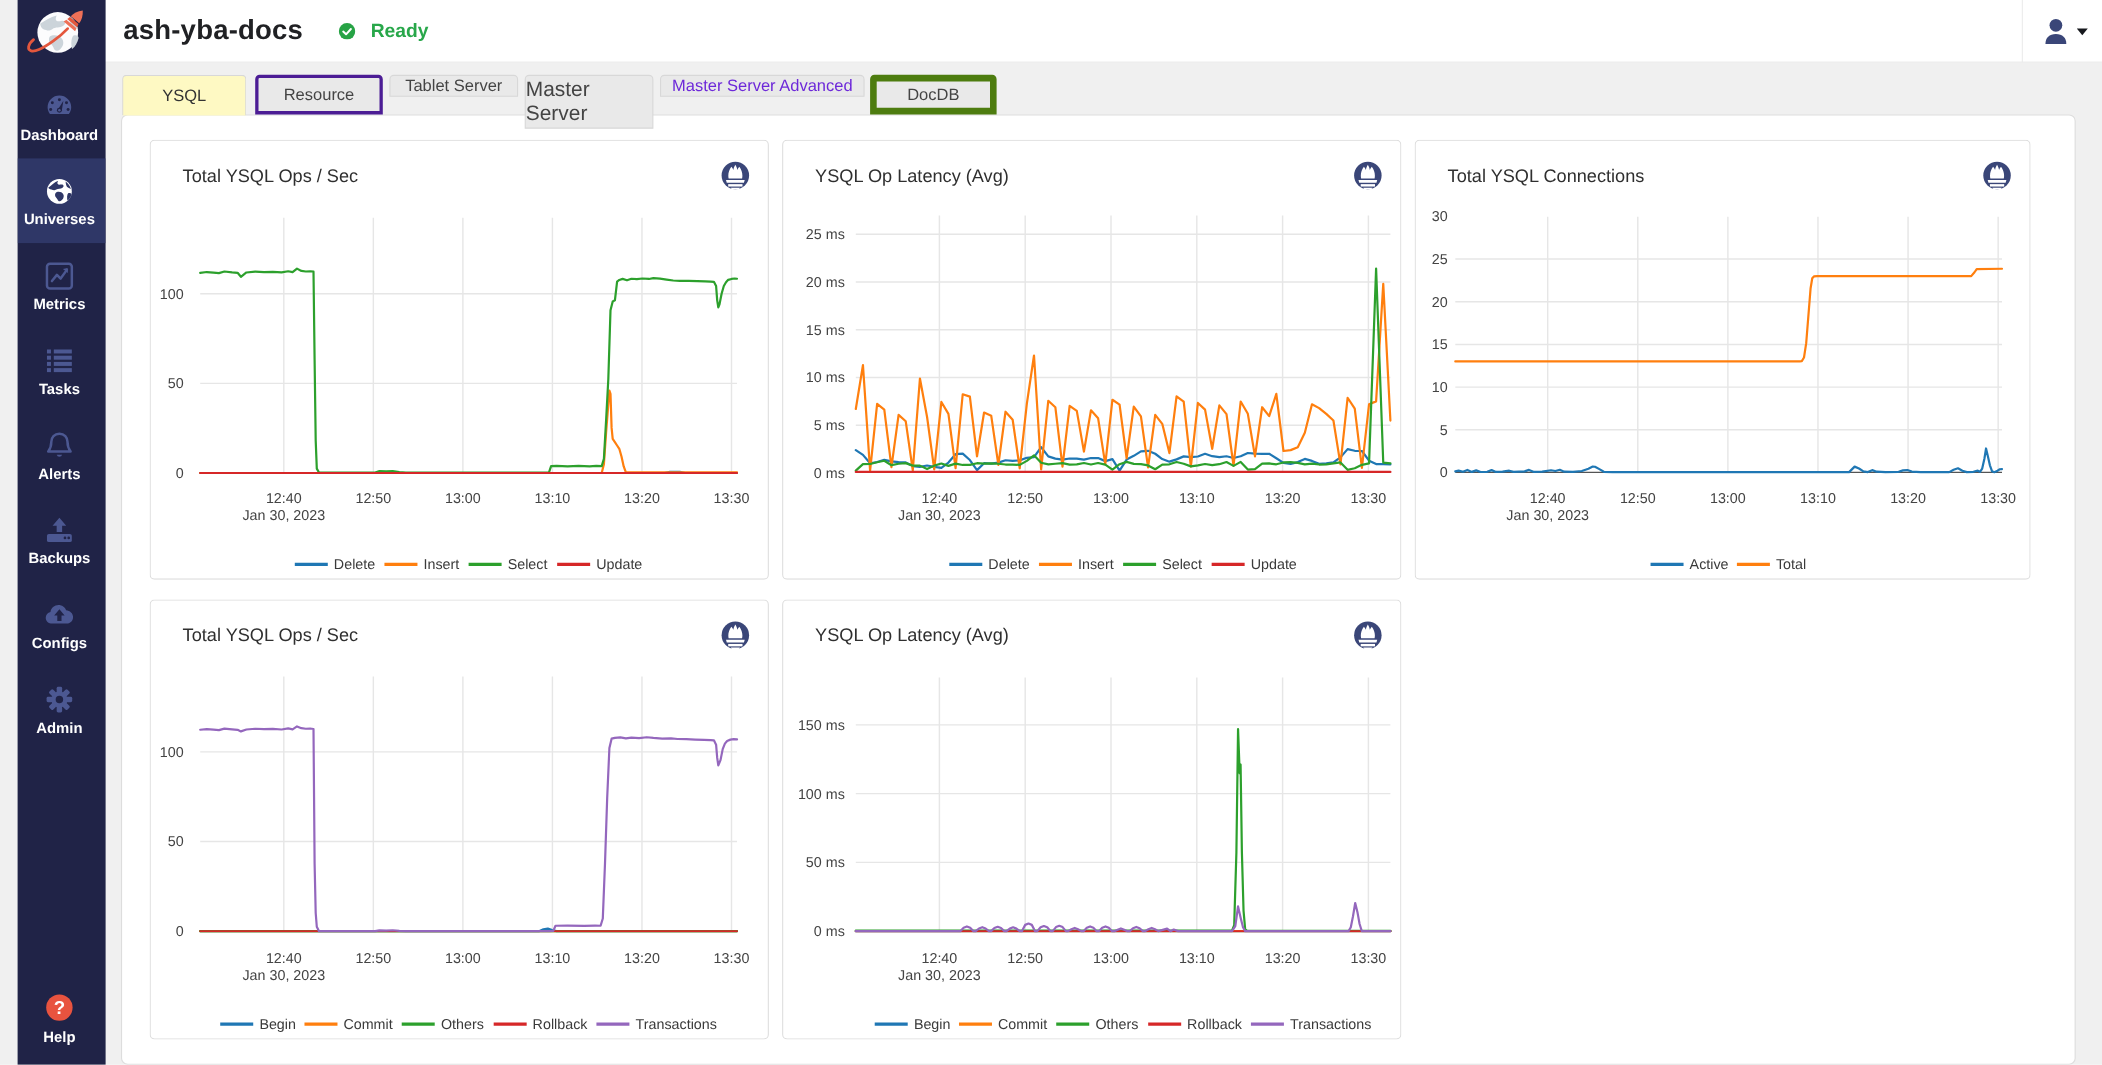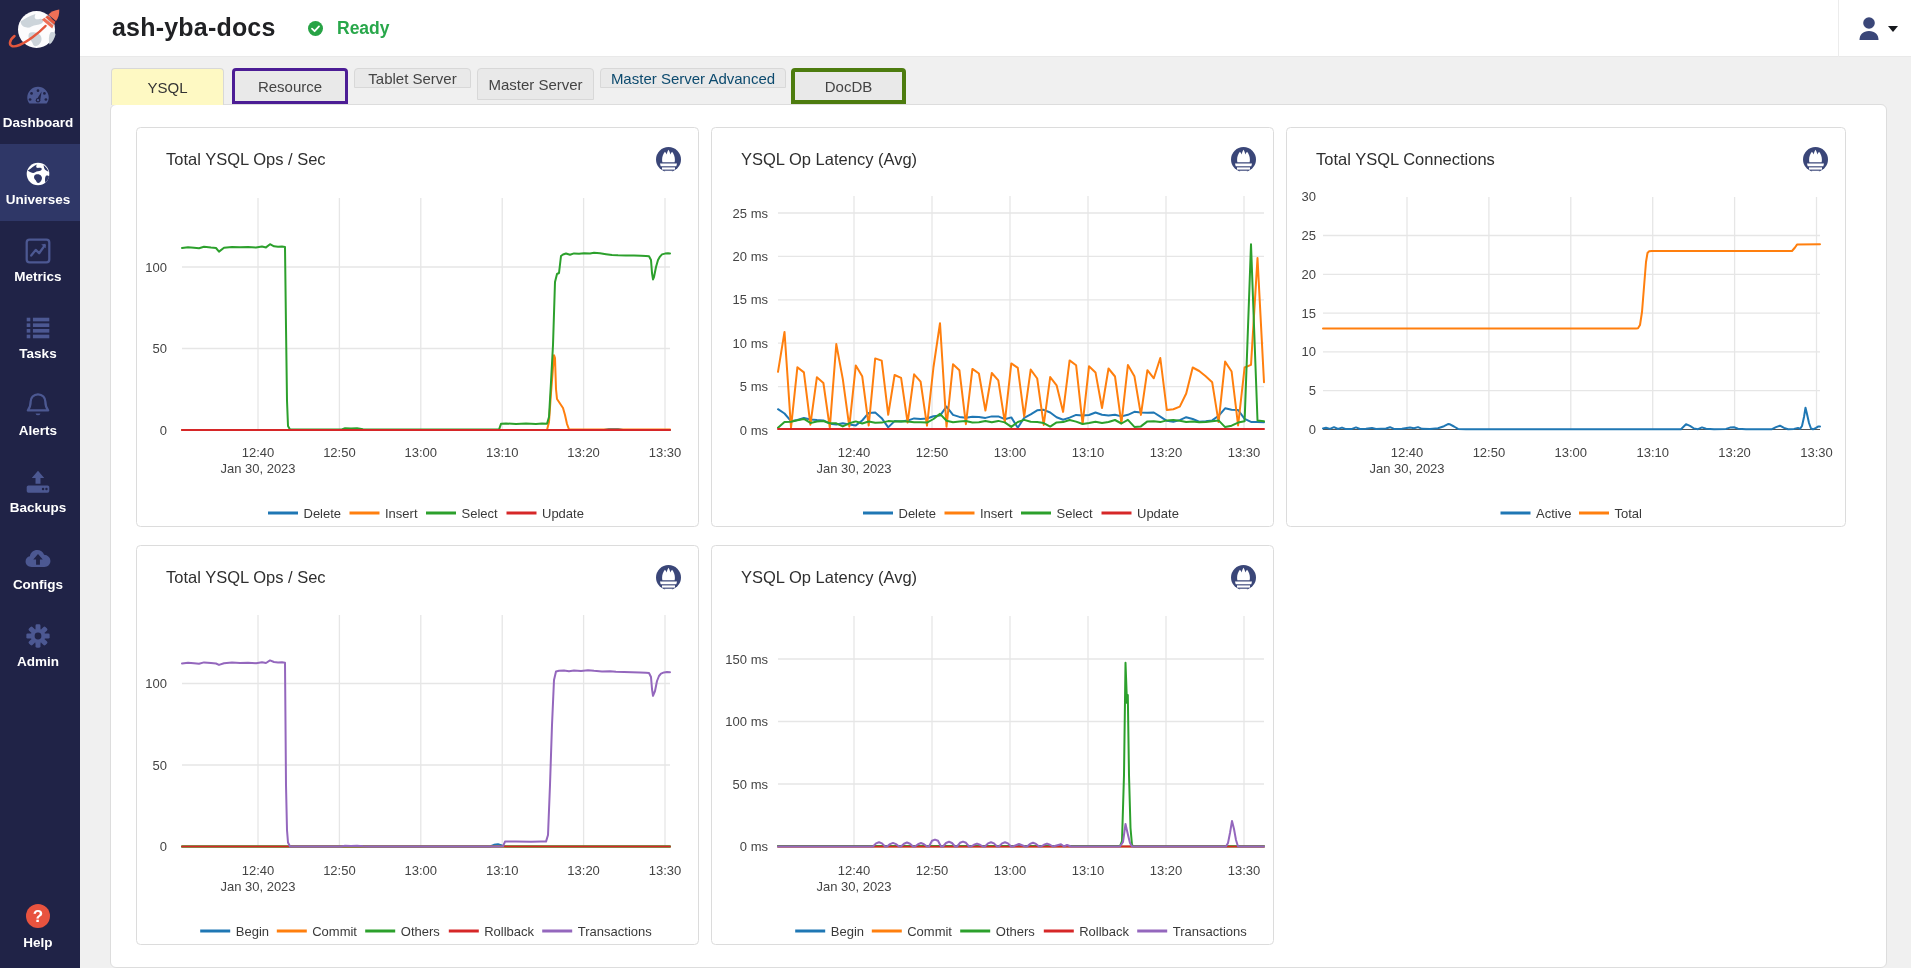--- a/index.html
+++ b/index.html
@@ -1,37 +1,37 @@
 <!DOCTYPE html>
 <html><head><meta charset="utf-8"><style>
 *{margin:0;padding:0;box-sizing:border-box}
 body{width:1911px;height:968px;font-family:"Liberation Sans",sans-serif;background:#f0f0f0;overflow:hidden;position:relative}
 </style></head><body>
 <div style="position:absolute;left:110px;top:104px;width:1777px;height:864px;background:#fff;border:1px solid #ddd;border-radius:6px;z-index:0"></div>
 <div style="position:absolute;left:111px;top:68px;width:113px;background:#fef9c3;border:1px solid #d8d8d8;border-bottom:none;color:#333;z-index:3;height:37px;border-radius:4px 4px 0 0;box-sizing:border-box;font-size:15px;display:flex;align-items:center;justify-content:center">YSQL</div>
 <div style="position:absolute;left:232px;top:68px;width:116px;background:#e9e9e9;border:3px solid #4c1d95;color:#444;z-index:1;height:36px;border-radius:4px 4px 0 0;box-sizing:border-box;font-size:15px;display:flex;align-items:center;justify-content:center">Resource</div>
 <div style="position:absolute;left:354px;top:68px;width:117px;background:#e9e9e9;border:1px solid #d8d8d8;color:#444;z-index:1;height:20px;border-radius:4px 4px 0 0;box-sizing:border-box;font-size:15px;display:flex;align-items:center;justify-content:center">Tablet Server</div>
-<div style="position:absolute;left:477px;top:68px;width:117px;background:#e9e9e9;border:1px solid #d8d8d8;color:#444;z-index:1;height:32px;border-radius:4px 4px 0 0;box-sizing:border-box;font-size:15px;display:flex;align-items:center;justify-content:center">Master Server</div>
-<div style="position:absolute;left:600px;top:68px;width:186px;background:#e9e9e9;border:1px solid #d8d8d8;color:#0c4a6e;z-index:1;height:20px;border-radius:4px 4px 0 0;box-sizing:border-box;font-size:15px;display:flex;align-items:center;justify-content:center">Master Server Advanced</div>
-<div style="position:absolute;left:791px;top:68px;width:115px;background:#e9e9e9;border:4px solid #4d7c0f;color:#444;z-index:1;height:36px;border-radius:4px 4px 0 0;box-sizing:border-box;font-size:15px;display:flex;align-items:center;justify-content:center">DocDB</div>
+<div style="position:absolute;left:477px;top:68px;width:117px;background:#e9e9e9;border:1px solid #d8d8d8;color:#444;z-index:1;height:49px;border-radius:4px 4px 0 0;box-sizing:border-box;font-size:19px;display:flex;align-items:center;justify-content:center">Master Server</div>
+<div style="position:absolute;left:600px;top:68px;width:186px;background:#e9e9e9;border:1px solid #d8d8d8;color:#6d28d9;z-index:1;height:20px;border-radius:4px 4px 0 0;box-sizing:border-box;font-size:15px;display:flex;align-items:center;justify-content:center">Master Server Advanced</div>
+<div style="position:absolute;left:791px;top:68px;width:115px;background:#e9e9e9;border:6px solid #4d7c0f;color:#444;z-index:1;height:36px;border-radius:4px 4px 0 0;box-sizing:border-box;font-size:15px;display:flex;align-items:center;justify-content:center">DocDB</div>
 <div style="position:absolute;left:80px;top:0;width:1831px;height:57px;background:#fff;border-bottom:1px solid #e9e9e9">
     <div style="position:absolute;left:32px;top:13px;font-size:25px;font-weight:bold;color:#202124;letter-spacing:0.2px">ash-yba-docs</div>
     <svg style="position:absolute;left:228px;top:21px" width="15" height="15" viewBox="0 0 15 15">
       <circle cx="7.5" cy="7.5" r="7.5" fill="#27a345"></circle>
       <path d="M4,7.7 L6.6,10.2 L11,5.4" fill="none" stroke="#fff" stroke-width="1.8" stroke-linecap="round" stroke-linejoin="round"></path>
     </svg>
     <div style="position:absolute;left:257px;top:18px;font-size:17.5px;font-weight:bold;color:#28a74a">Ready</div>
     <div style="position:absolute;left:1758px;top:0;width:1px;height:57px;background:#ececec"></div>
     <svg style="position:absolute;left:1779px;top:17px" width="20" height="24" viewBox="0 0 20 24">
       <circle cx="10" cy="6" r="5.8" fill="#3a4678"></circle>
       <path d="M0.5,23 C0.5,17.5 4,14 10,14 C16,14 19.5,17.5 19.5,23 Z" fill="#3a4678"></path>
     </svg>
     <div style="position:absolute;left:1808px;top:26px;width:0;height:0;border-left:5.5px solid transparent;border-right:5.5px solid transparent;border-top:6.5px solid #16181d"></div>
   </div>
-<div style="position:absolute;left:0;top:0;width:80px;height:968px;background:#202347"><svg width="80" height="968" viewBox="0 0 80 968" font-family="'Liberation Sans',sans-serif">
+<div style="position:absolute;left:16px;top:0;width:80px;height:968px;background:#202347"><svg width="80" height="968" viewBox="0 0 80 968" font-family="'Liberation Sans',sans-serif">
       <g transform="translate(36.5,29.5)">
         <circle r="18.5" fill="#fcfcfd"></circle>
         <path d="M-16,-8 C-11,-11 -7,-14 -1,-15.5 C-3,-11 -1,-9.5 3,-10.5 C7,-11.5 8,-8 5,-6 C2,-4 -2,-5 -5,-3 C-8,-1 -10,-2 -13,-3 C-15,-4 -15.5,-6 -16,-8 Z" fill="#ccd4da"></path>
         <path d="M-6,3 C-2,2 2,3 4,6 C6,9 5,13 2,15.5 C-0.5,17.5 -3,17 -4,13.5 C-5,10.5 -8,10 -8,7 C-8,4.8 -7.5,3.5 -6,3 Z" fill="#ccd4da"></path>
         <path d="M10,-15 C14,-12 17,-8 18.3,-3.5 C14,-5.5 12,-6 11,-10 C10.4,-12.5 10,-14 10,-15 Z" fill="#ccd4da"></path>
         <path d="M14,3 C17,2 18.6,3 19,5 C18,9 16,13 13,15 C12,11 12,6 14,3 Z" fill="#ccd4da"></path>
         <path d="M9,-3.5 C2,4 -10,12.5 -17,15.5 C-23,18 -27,17 -26.5,13 C-26.2,10.8 -24.5,8.5 -22,6.5" fill="none" stroke="#e4573d" stroke-width="2.5" stroke-linecap="round"></path>
         <g transform="translate(16,-12) rotate(40)">
           <path d="M0,-10.5 C3.2,-7 5,-3 5,0.5 L-5,0.5 C-5,-3 -3.2,-7 0,-10.5 Z" fill="#ef7057"></path>
           <path d="M-5,1.5 L5,1.5 L5.8,4.5 L-5.8,4.5 Z" fill="#e4573d"></path>

